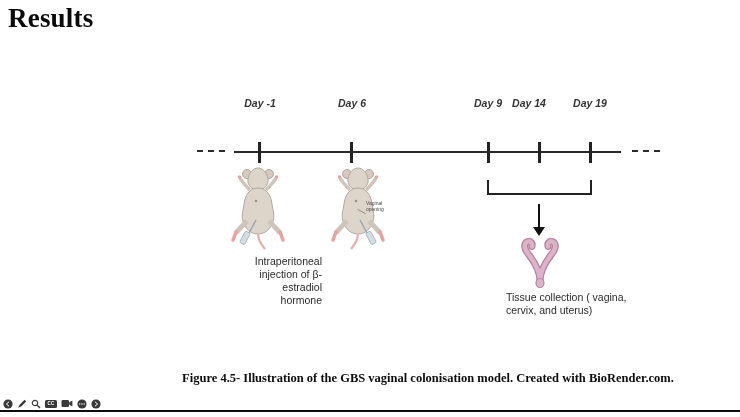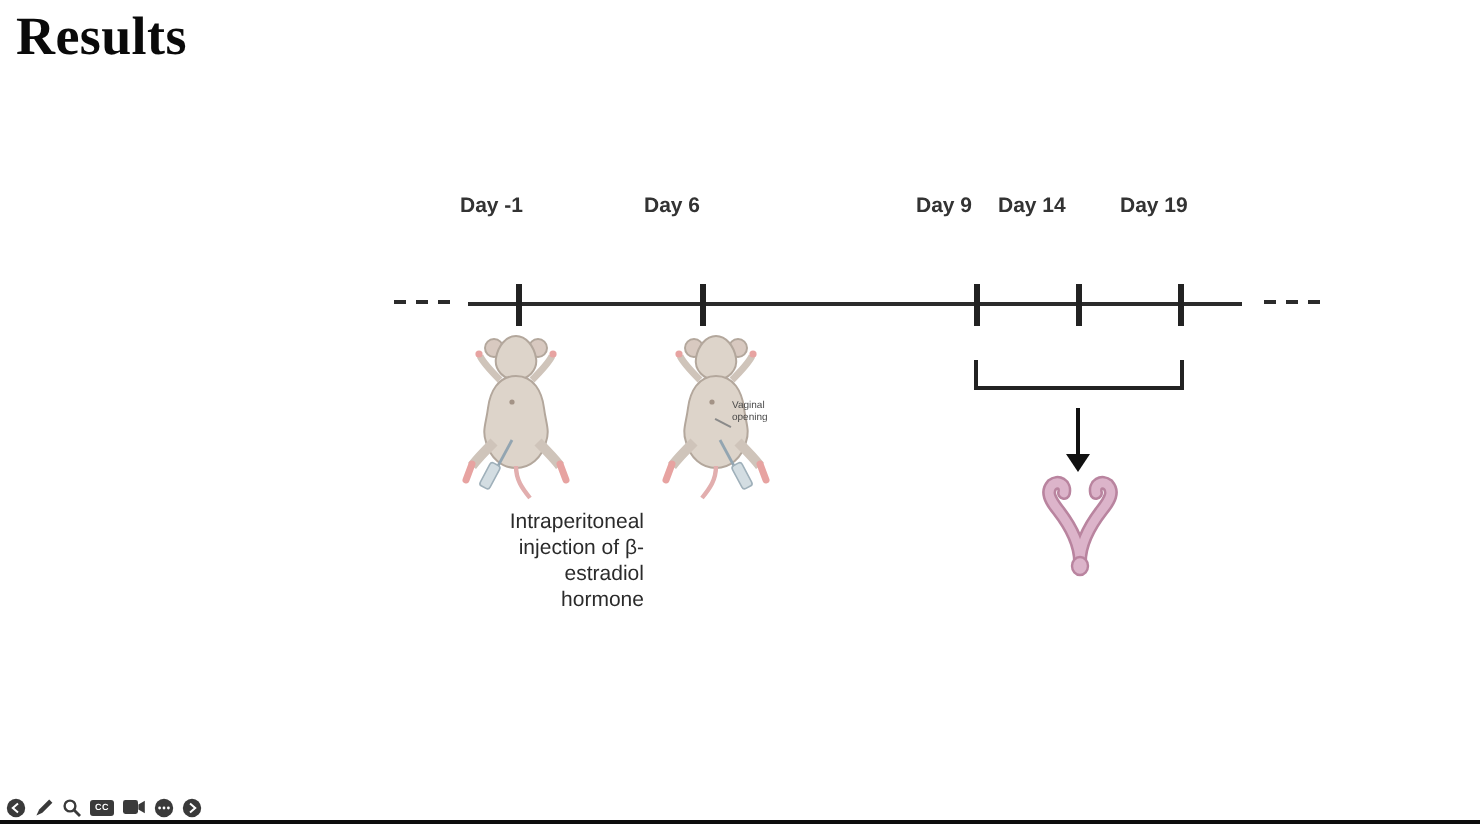--- a/index.html
+++ b/index.html
@@ -16,22 +16,22 @@
     font-size: 27px; color: #0a0a0a; letter-spacing: .2px;
   }
 
   
   .tl-line { position: absolute; left: 234px; top: 151px; width: 387px; height: 2px; background: #2b2b2b; }
   .tl-dash { position: absolute; top: 150px; width: 28px; height: 0; border-top: 2px dashed #2b2b2b; }
   .tl-dash.left  { left: 197px; }
   .tl-dash.right { left: 632px; }
   .tick { position: absolute; top: 142px; width: 3px; height: 21px; background: #222; }
   .day-label {
-    position: absolute; top: 97px; width: 60px; 
-    font-size: 10.5px; font-weight: bold; color: #333;
+    position: absolute; top: 97px; width: 60px; text-align: center;
+    font-size: 10.5px; font-weight: bold; color: #333; font-style: italic;
   }
 
   
   .mouse-svg { position: absolute; top: 165px; width: 60px; height: 88px; }
 
   .tiny-label {
     position: absolute; left: 366px; top: 201px; width: 26px;
     font-size: 5px; line-height: 5.5px; color: #4a4a4a; white-space: pre-line;
   }
   .tiny-pointer { position: absolute; left: 357px; top: 211px; width: 9px; height: 1px; background: #8a8a8a; transform: rotate(28deg); }
@@ -161,21 +161,24 @@
   <svg class="uterus-svg" viewBox="0 0 56 56">
     <g fill="none" stroke-linecap="round">
       <path d="M28 47 C28 38 24 30 17 21 C13 16 11 12 14 8.5 C17 6 21 8 20 12.5" stroke="#b9849f" stroke-width="7"></path>
       <path d="M28 47 C28 38 32 30 39 21 C43 16 45 12 42 8.5 C39 6 35 8 36 12.5" stroke="#b9849f" stroke-width="7"></path>
       <path d="M28 47 C28 38 24 30 17 21 C13 16 11 12 14 8.5 C17 6 21 8 20 12.5" stroke="#dcb4ca" stroke-width="4.4"></path>
       <path d="M28 47 C28 38 32 30 39 21 C43 16 45 12 42 8.5 C39 6 35 8 36 12.5" stroke="#dcb4ca" stroke-width="4.4"></path>
       <ellipse cx="28" cy="49" rx="4" ry="4.5" fill="#dcb4ca" stroke="#b9849f" stroke-width="1.2"></ellipse>
     </g>
   </svg>
 
-
+  <div class="tissue-label">Tissue collection ( vagina,
+cervix, and uterus)</div>
+
+  <div class="caption">Figure 4.5- Illustration of the GBS vaginal colonisation model. Created with BioRender.com.</div>
 
   <div class="toolbar">
     <span class="tb-btn">
       <svg width="10" height="10" viewBox="0 0 10 10">
         <circle cx="5" cy="5" r="4.6" fill="#3a3a3a"></circle>
         <path d="M6 2.8 L3.4 5 L6 7.2" stroke="#fff" stroke-width="1" fill="none"></path>
       </svg>
     </span>
     <span class="tb-btn">
       <svg width="10" height="10" viewBox="0 0 10 10">

